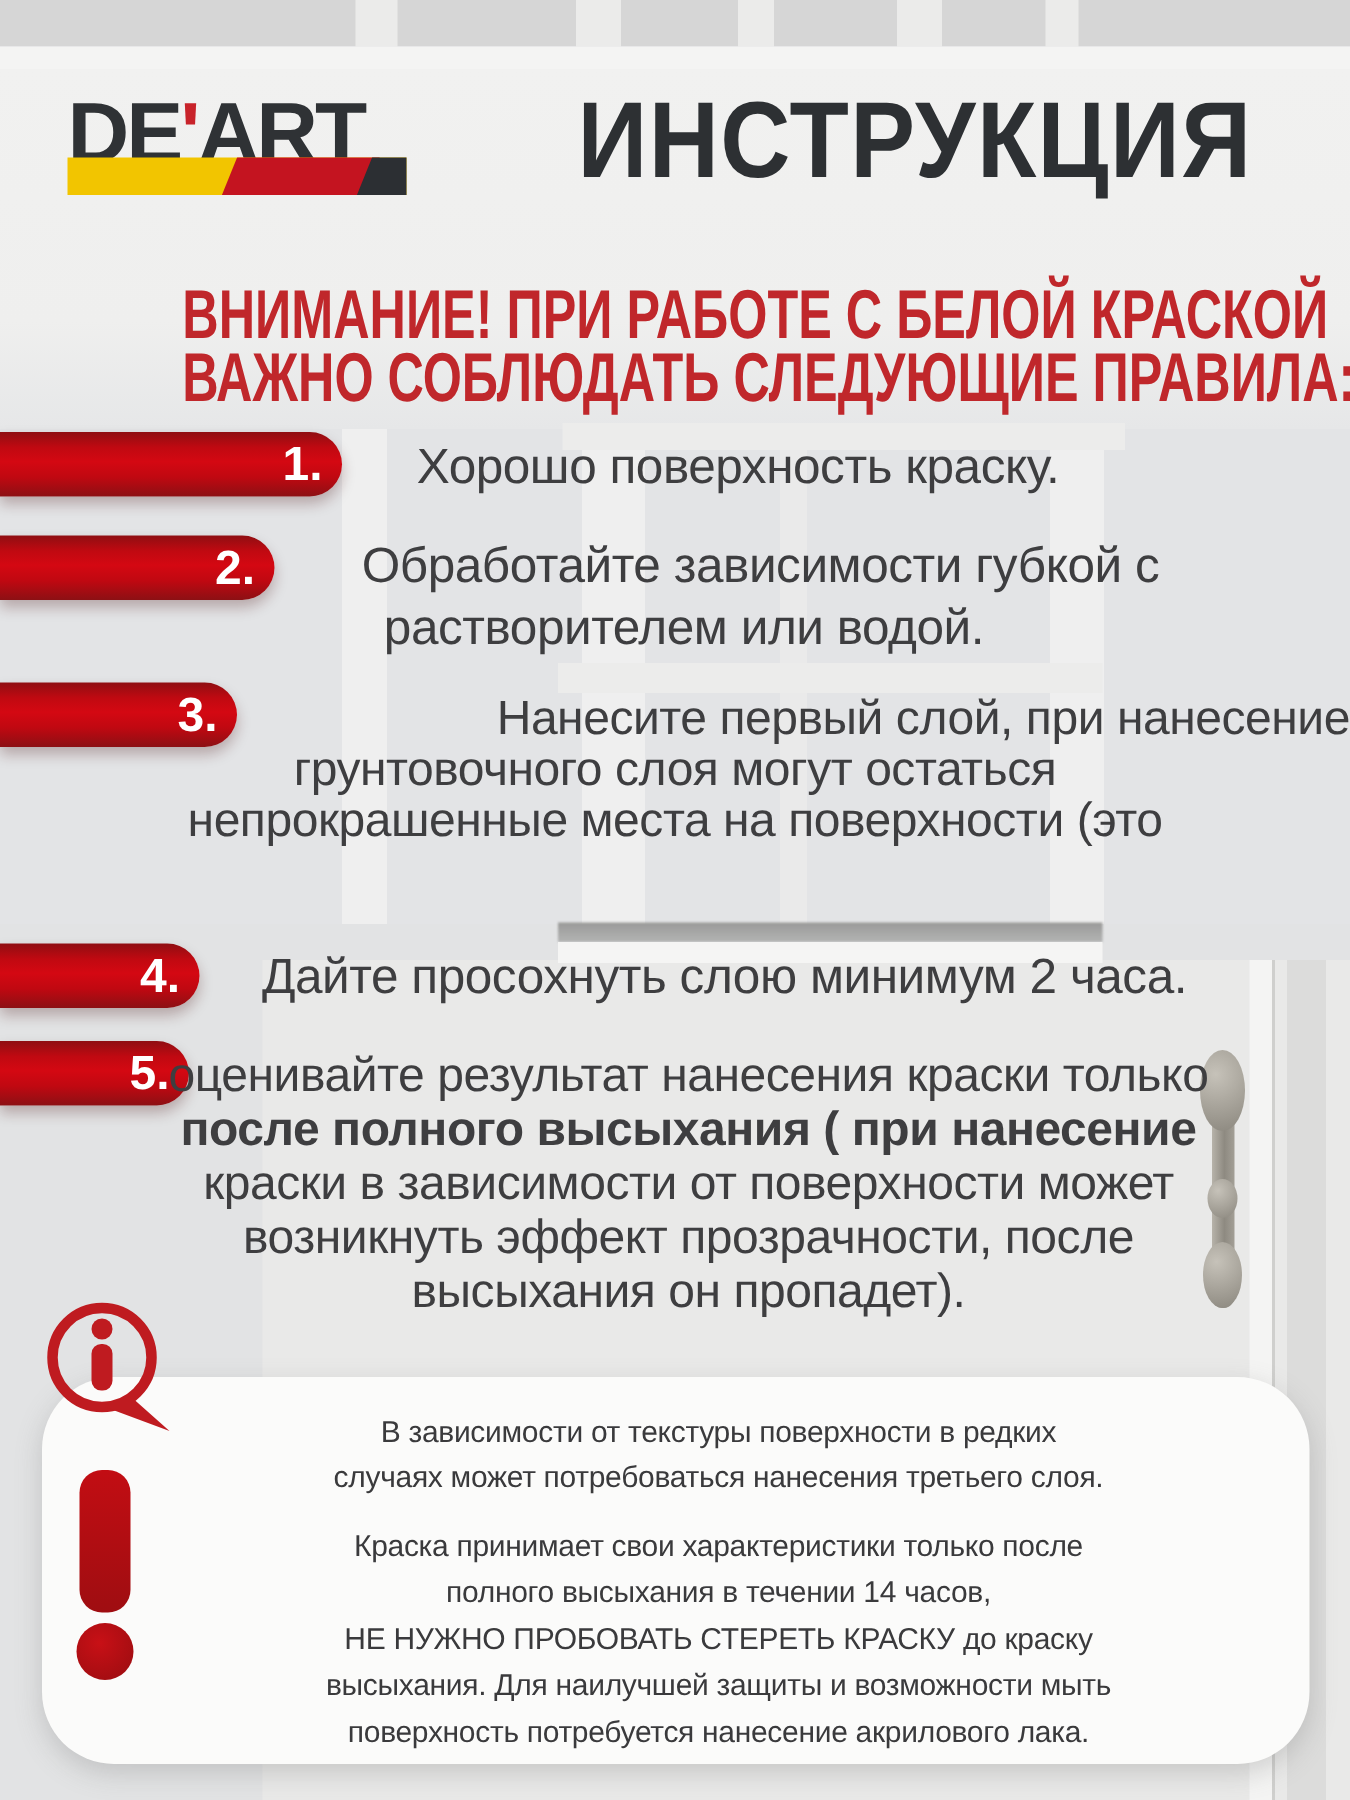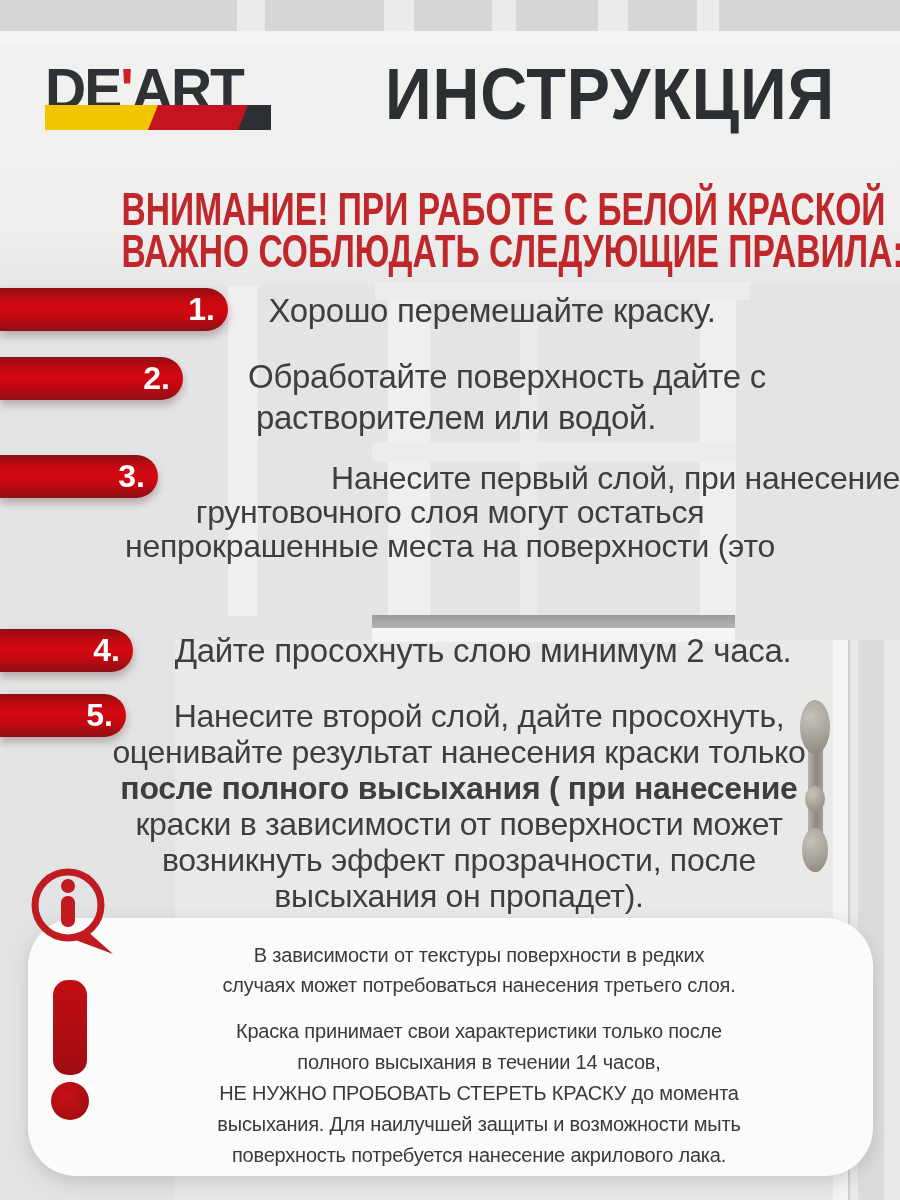--- a/index.html
+++ b/index.html
@@ -109,28 +109,28 @@
 
   <div class="abs warning">
     <div>ВНИМАНИЕ! ПРИ РАБОТЕ С БЕЛОЙ КРАСКОЙ</div>
     <div>ВАЖНО СОБЛЮДАТЬ СЛЕДУЮЩИЕ ПРАВИЛА:</div>
   </div>
 
   <div class="banner" style="top:288px;width:228px;">
     <span>1.</span>
   </div>
   <div class="lines fs33" style="top:292px;line-height:38px;">
-    <div style="margin-left:84px;">Хорошо перемешайте краску.</div>
+    <div style="margin-left:84px;">Хорошо поверхность краску.</div>
   </div>
 
   <div class="banner" style="top:357px;width:183px;">
     <span>2.</span>
   </div>
   <div class="lines fs33" style="top:356px;line-height:41px;">
-    <div style="margin-left:114px;">Обработайте поверхность дайте с</div>
+    <div style="margin-left:114px;">Обработайте зависимости губкой с</div>
     <div style="margin-left:12px;">растворителем или водой.</div>
   </div>
 
   <div class="banner" style="top:455px;width:158px;">
     <span>3.</span>
   </div>
   <div class="lines fs32" style="top:461px;line-height:34px;">
     <div style="margin-left:54px;text-align:right;">Нанесите первый слой, при нанесение</div>
     <div>грунтовочного слоя могут остаться</div>
     <div>непрокрашенные места на поверхности (это</div>
@@ -140,39 +140,38 @@
     <span>4.</span>
   </div>
   <div class="lines fs33" style="top:631px;line-height:40px;">
     <div style="margin-left:66px;">Дайте просохнуть слою минимум 2 часа.</div>
   </div>
 
   <div class="banner" style="top:694px;width:126px;">
     <span>5.</span>
   </div>
   <div class="lines fs32" style="top:698px;line-height:36px;">
-    <div style="margin-left:58px;">Нанесите второй слой, дайте просохнуть,</div>
     <div style="margin-left:18px;">оценивайте результат нанесения краски только</div>
     <div style="margin-left:18px;font-weight:bold;">после полного высыхания ( при нанесение</div>
     <div style="margin-left:18px;">краски в зависимости от поверхности может</div>
     <div style="margin-left:18px;">возникнуть эффект прозрачности, после</div>
     <div style="margin-left:18px;">высыхания он пропадет).</div>
   </div>
 
   <div class="abs panel"></div>
 
   <div class="note" style="top:940px;line-height:30px;">
     <div>В зависимости от текстуры поверхности в редких</div>
     <div>случаях может потребоваться нанесения третьего слоя.</div>
   </div>
 
   <div class="note" style="top:1016px;line-height:31px;">
     <div>Краска принимает свои характеристики только после</div>
     <div>полного высыхания в течении 14 часов,</div>
-    <div>НЕ НУЖНО  ПРОБОВАТЬ СТЕРЕТЬ КРАСКУ до момента</div>
+    <div>НЕ НУЖНО  ПРОБОВАТЬ СТЕРЕТЬ КРАСКУ до краску</div>
     <div>высыхания. Для наилучшей защиты и возможности мыть</div>
     <div>поверхность потребуется нанесение акрилового лака.</div>
   </div>
 
   <svg class="abs" style="left:26px;top:862px;" width="96" height="98" viewBox="0 0 96 98">
     <circle cx="42" cy="43" r="33" fill="none" stroke="#bf1b20" stroke-width="7"></circle>
     <path d="M60 68 L87 92 L44 76 Z" fill="#bf1b20"></path>
     <circle cx="42" cy="24" r="7" fill="#bf1b20"></circle>
     <rect x="35" y="34" width="14" height="31" rx="6.5" fill="#bf1b20"></rect>
   </svg>

